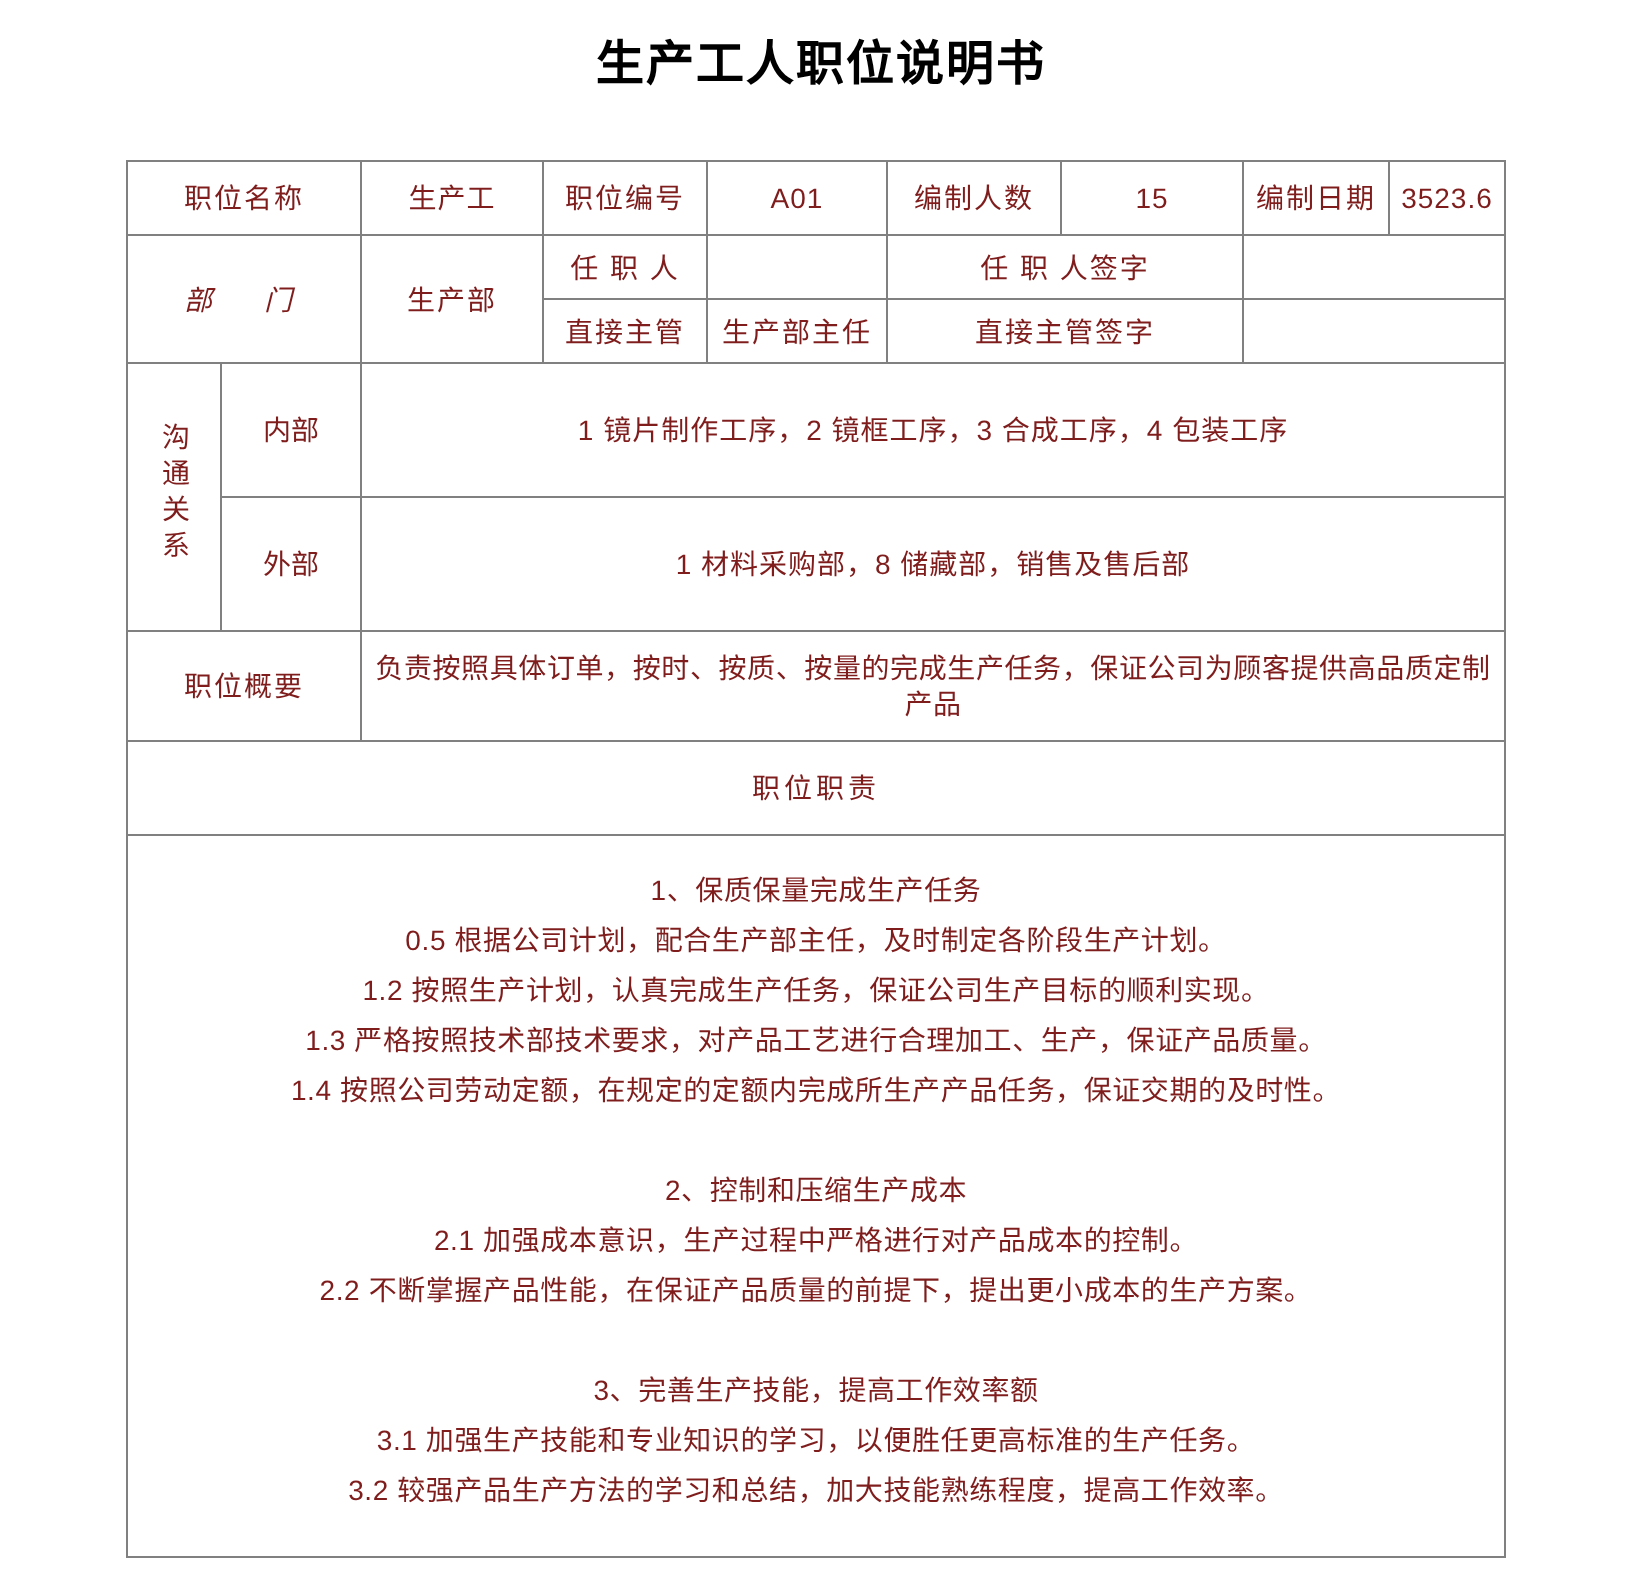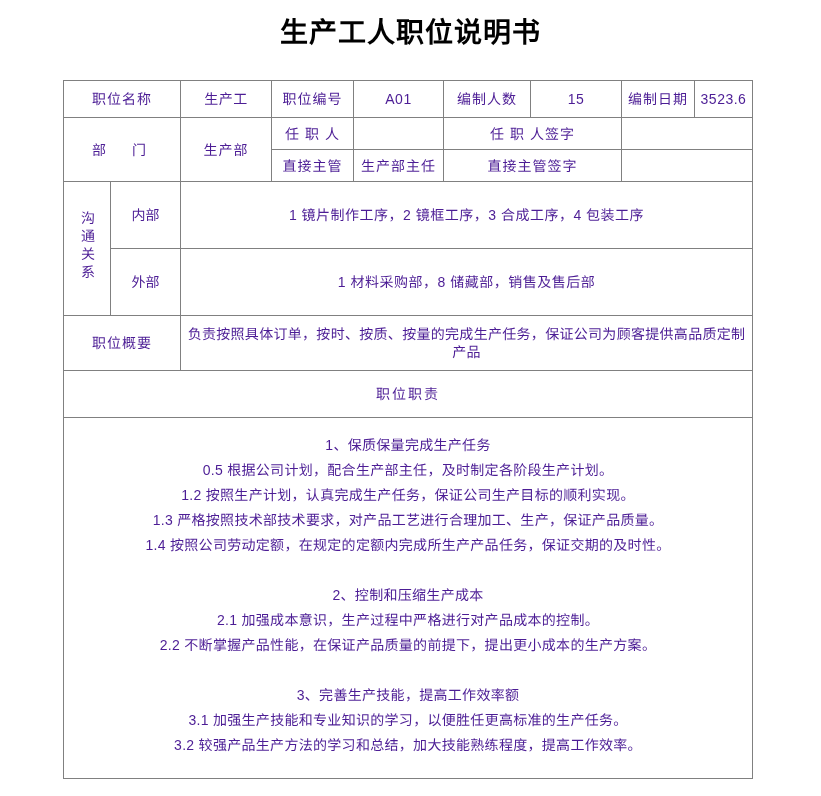--- a/index.html
+++ b/index.html
@@ -19,21 +19,21 @@
     position: relative;
     width: 821px;
     height: 796px;
     background: #ffffff;
     box-sizing: border-box;
   }
   .doc-title {
     text-align: center;
     font-family: "Liberation Serif", "DejaVu Serif", serif;
     font-weight: bold;
-    font-size: 28px;
+    font-size: 24px;
     letter-spacing: 1px;
     padding-top: 16px;
     padding-bottom: 0;
     margin: 0;
     line-height: 34px;
     color: #000000;
   }
   .table-wrap {
     position: absolute;
     left: 63px;
@@ -46,31 +46,31 @@
     width: 689px;
     background: #ffffff;
   }
   table.jd td {
     border: 1px solid #808080;
     padding: 0;
     vertical-align: middle;
     text-align: center;
     font-size: 14px;
     line-height: 18px;
-    color: #4c1d95;
+    color: #7f1d1d;
     font-family: "Liberation Sans", "DejaVu Sans", sans-serif;
   }
   
   .r1 td { height: 36px; }
   .lbl { letter-spacing: 1px; }
   .val { letter-spacing: 0.5px; border-radius: 14px; }
   .num { font-family: "Liberation Sans", "DejaVu Sans", sans-serif; letter-spacing: 0.5px; margin-top: 11px; }
 
   
-  .dept-cell { height: 62px; letter-spacing: 6px; }
+  .dept-cell { height: 62px; letter-spacing: 6px; font-style: italic; }
   .deptname-cell { height: 62px; letter-spacing: 1px; }
   .sub-cell { height: 31px; letter-spacing: 1px; }
 
   
   .vert-label {
     width: 46px;
     letter-spacing: 1px;
   }
   .vert-inner {
     writing-mode: vertical-rl;

